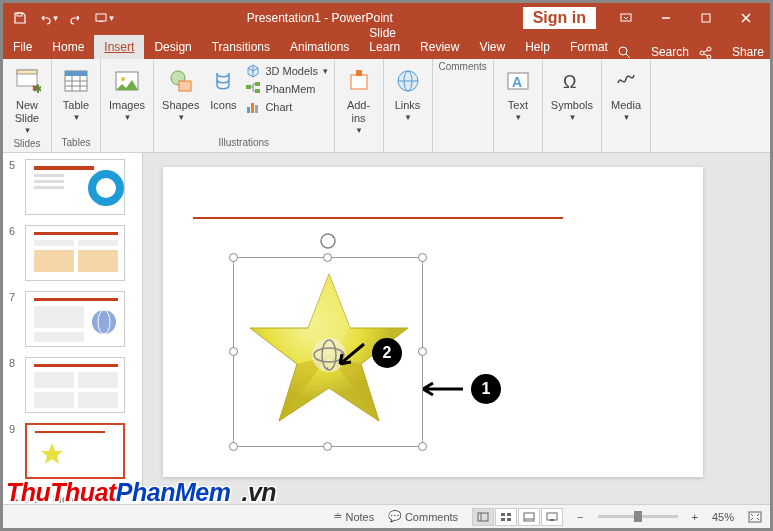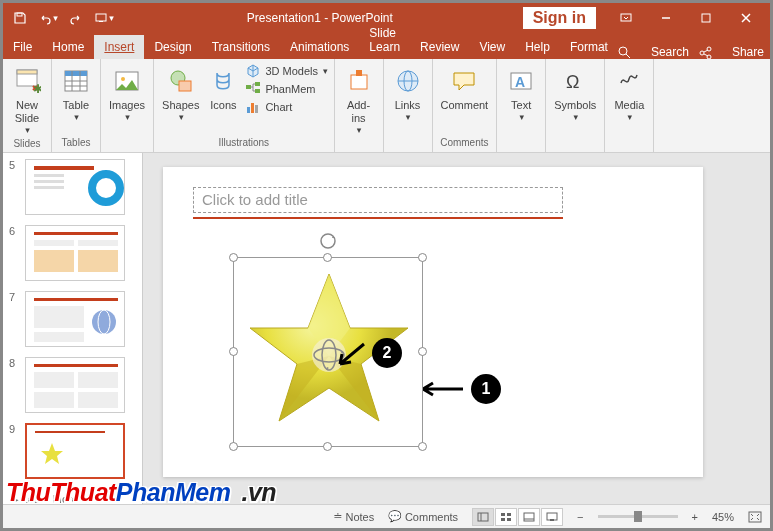--- a/index.html
+++ b/index.html
@@ -288,30 +288,20 @@
               </svg>
             </div>
           <span>Links</span>
             <span class="dd">▾</span>
         </div>
       </div>
       <div class="group-label">&nbsp;</div>
     </div>
 
     <div class="group">
-      <div class="group-content">
-        <div class="big-btn">
-          <div class="ico">
-              <svg width="28" height="28">
-                <path d="M4 6h20v12H14l-5 5v-5H4z" fill="#fff2cc" stroke="#bf9000"></path>
-              </svg>
-            </div>
-          <span>Comment</span>
-        </div>
-      </div>
       <div class="group-label">Comments</div>
     </div>
 
     <div class="group">
       <div class="group-content">
         <div class="big-btn">
           <div class="ico">
               <svg width="28" height="28">
                 <rect x="4" y="6" width="20" height="16" fill="#fff" stroke="#888"></rect>
                 <text x="8" y="20" font-size="14" font-weight="bold" fill="#5b9bd5">A</text>
@@ -402,21 +392,20 @@
           <div class="thumb sel"><svg width="100" height="56">
               <rect x="8" y="6" width="70" height="2" fill="#c43e1c"></rect>
               <path d="M25 18l3 8 8 0-6 5 2 8-7-5-7 5 2-8-6-5 8 0z" fill="#e8e040"></path>
             </svg></div>
         </div>
       <div class="learn-more">▸ <span>Learn More</span></div>
     </div>
 
     <div class="canvas-area">
       <div class="slide">
-        <div class="title-ph">Click to add title</div>
         <div class="title-line"></div>
         <div class="sel-box">
           <div class="rot-handle"><svg width="18" height="18">
                 <circle cx="9" cy="9" r="7" fill="none" stroke="#888" stroke-width="1.5"></circle>
                 <path d="M14 4l2 2-3 0z" fill="#888"></path>
               </svg></div>
           <div class="handle h-tl"></div>
           <div class="handle h-tm"></div>
           <div class="handle h-tr"></div>
           <div class="handle h-ml"></div>

